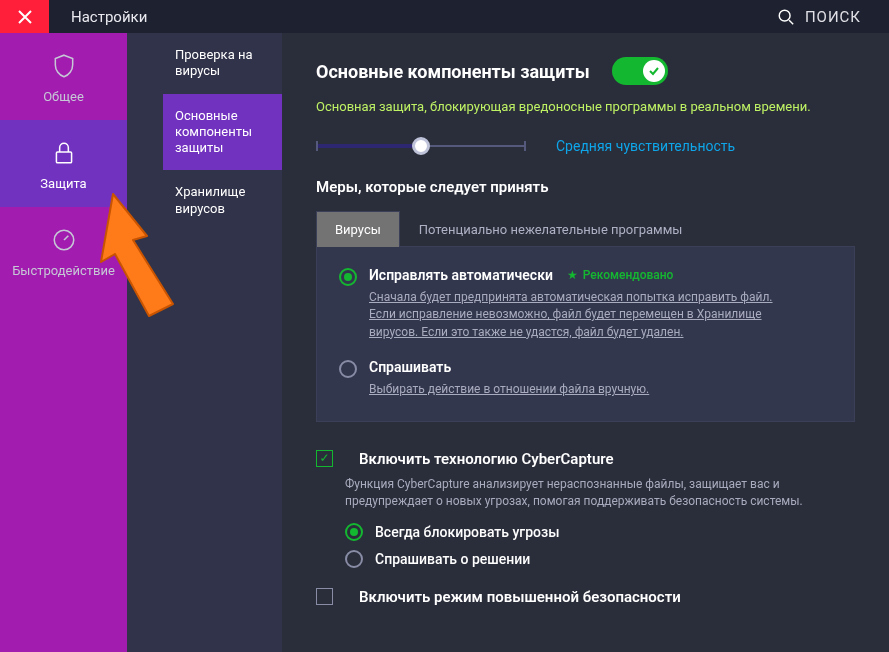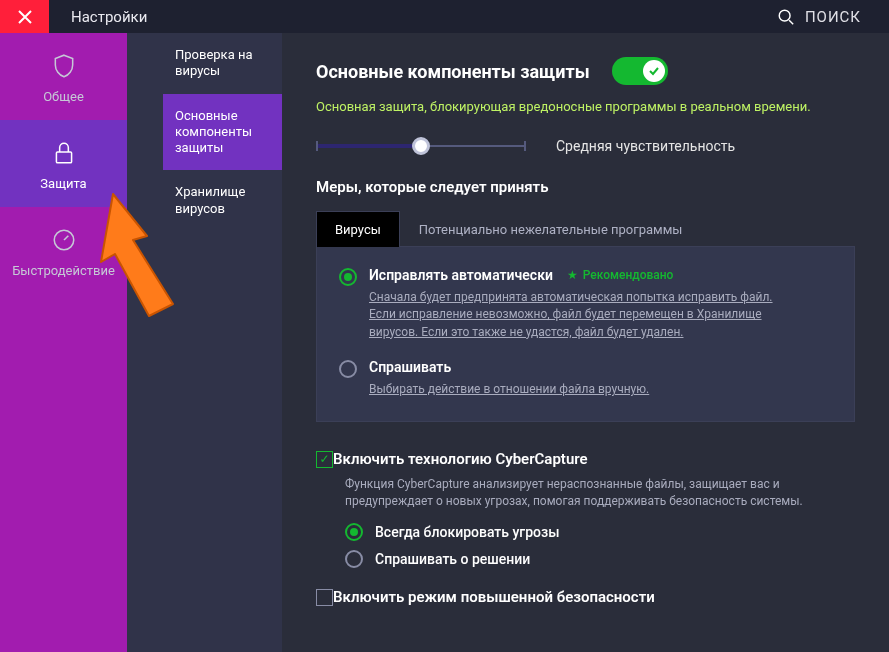--- a/index.html
+++ b/index.html
@@ -189,38 +189,38 @@
   .slider .thumb {
     position: absolute;
     top: 50%; left: 50%;
     width: 18px; height: 18px;
     background: #fff;
     border: 3px solid #bfc3d9;
     border-radius: 50%;
     transform: translate(-50%,-50%);
     cursor: pointer;
   }
-  .slider-label { font-size: 14px; color:#e5e5e5; }
+  .slider-label { font-size: 14px; color:#0ea5e9; }
 
   .subhead { font-size: 15px; font-weight: 600; color:#fff; margin-bottom: 14px; }
 
   
   .tabs { display:flex; border-bottom:1px solid #3b3f57; margin-bottom:0;}
   .tab {
     padding: 10px 18px;
     font-size: 13px;
     color:#aeb1c4;
     cursor:pointer;
     border:1px solid transparent;
     border-bottom:none;
     position:relative;
     top:1px;
   }
   .tab.active {
-    background:#000000;
+    background:#737373;
     color:#fff;
     border-color:#3b3f57;
   }
 
   .tab-body {
     background:#33374e;
     border:1px solid #3b3f57;
     border-top:none;
     padding: 20px 22px 22px;
     margin-bottom: 28px;
@@ -244,21 +244,21 @@
   .radio-body .r-title{
     font-size:14px; font-weight:600; color:#fff; display:flex; align-items:center; gap:14px;
   }
   .reco { color:#14b830; font-size:12px; font-weight:500; display:flex; align-items:center; gap:5px;}
   .radio-body .r-desc{
     font-size:12px; color:#a9acbe; line-height:1.45; margin-top:6px; max-width:430px;text-decoration:underline;
   }
 
   
   .check-block { margin-bottom: 20px; }
-  .check-row { display:flex; align-items:flex-end; gap:0; }
+  .check-row { display:flex; align-items:flex-start; gap:26px; }
   .checkbox {
     width:17px; height:17px;
     border:1px solid #14b830;
     display:flex; align-items:center; justify-content:center;
     cursor:pointer;
   }
   .checkbox.checked::after{
     content:"✓"; color:#14b830; font-size:12px; line-height:1;
   }
   .checkbox.empty { border-color:#888ca5;}

